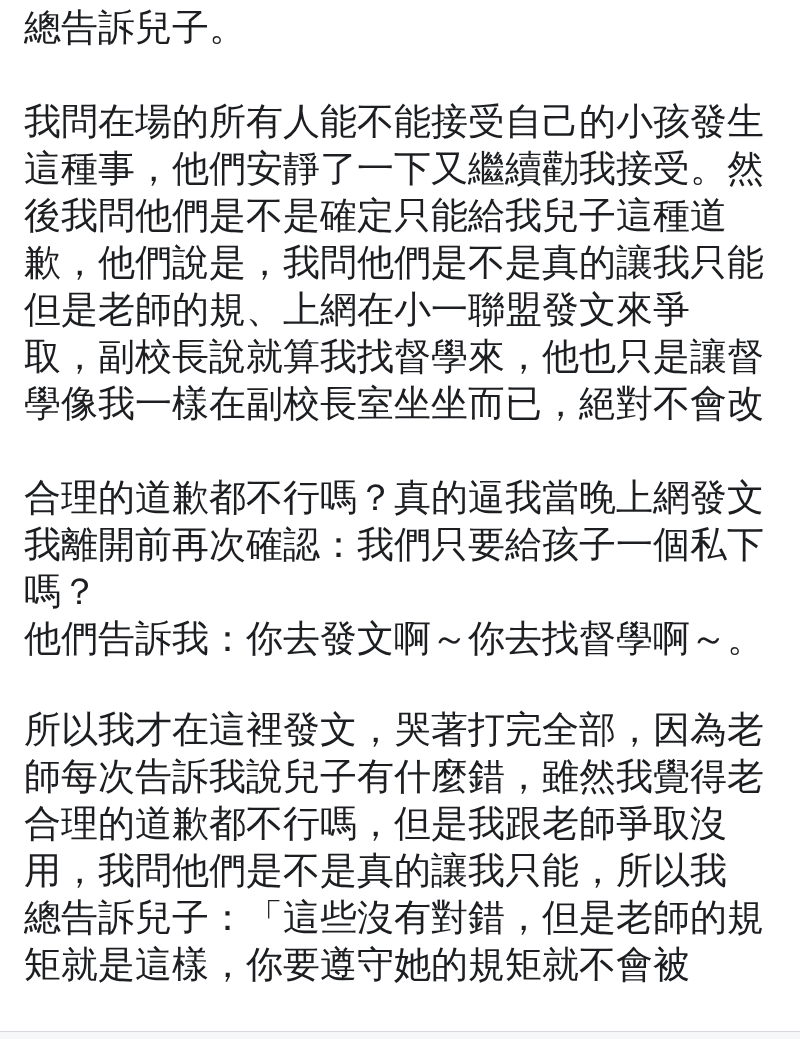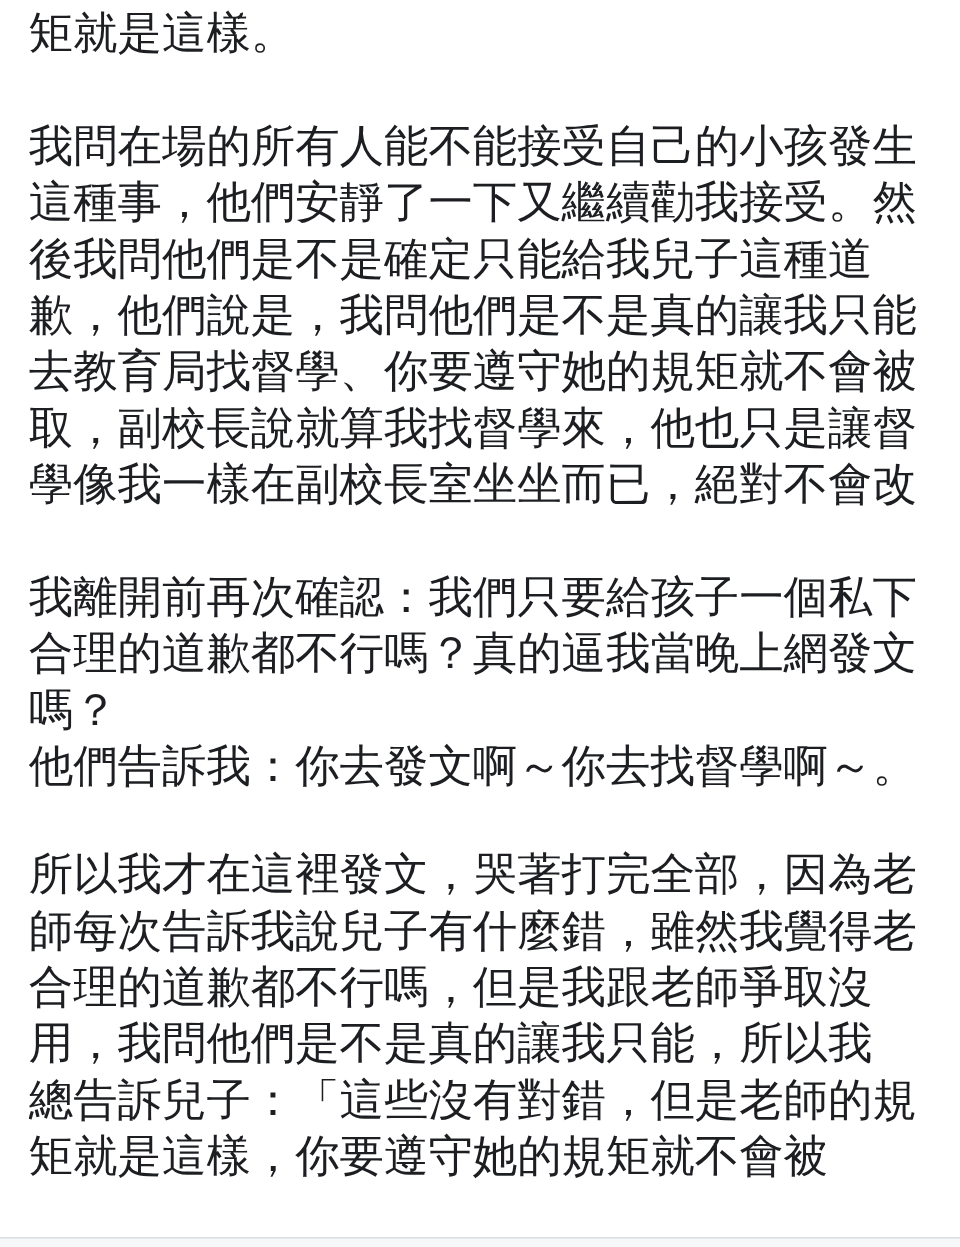--- a/index.html
+++ b/index.html
@@ -43,34 +43,34 @@
     height: 7px;
     background: #f6f7f9;
     border-top: 1px solid #d4d7db;
   }
 </style>
 </head>
 <body style="background: rgb(255, 255, 255);">
 
 <main class="post-text" style="color: rgb(28, 30, 33);">
     <div class="para">
-      <div class="line">矩就是這樣。</div>
+      <div class="line">總告訴兒子。</div>
     </div>
     <div class="para">
       <div class="line">我問在場的所有人能不能接受自己的小孩發生</div>
       <div class="line">這種事，他們安靜了一下又繼續勸我接受。然</div>
       <div class="line">後我問他們是不是確定只能給我兒子這種道</div>
       <div class="line">歉，他們說是，我問他們是不是真的讓我只能</div>
-      <div class="line">去教育局找督學、你要遵守她的規矩就不會被</div>
+      <div class="line">但是老師的規、上網在小一聯盟發文來爭</div>
       <div class="line">取，副校長說就算我找督學來，他也只是讓督</div>
       <div class="line">學像我一樣在副校長室坐坐而已，絕對不會改</div>
     </div>
     <div class="para">
+      <div class="line">合理的道歉都不行嗎？真的逼我當晚上網發文</div>
       <div class="line">我離開前再次確認：我們只要給孩子一個私下</div>
-      <div class="line">合理的道歉都不行嗎？真的逼我當晚上網發文</div>
       <div class="line">嗎？</div>
       <div class="line">他們告訴我：你去發文啊～你去找督學啊～。</div>
     </div>
     <div class="para">
       <div class="line">所以我才在這裡發文，哭著打完全部，因為老</div>
       <div class="line">師每次告訴我說兒子有什麼錯，雖然我覺得老</div>
       <div class="line">合理的道歉都不行嗎，但是我跟老師爭取沒</div>
       <div class="line">用，我問他們是不是真的讓我只能，所以我</div>
       <div class="line">總告訴兒子：「這些沒有對錯，但是老師的規</div>
       <div class="line">矩就是這樣，你要遵守她的規矩就不會被</div>

